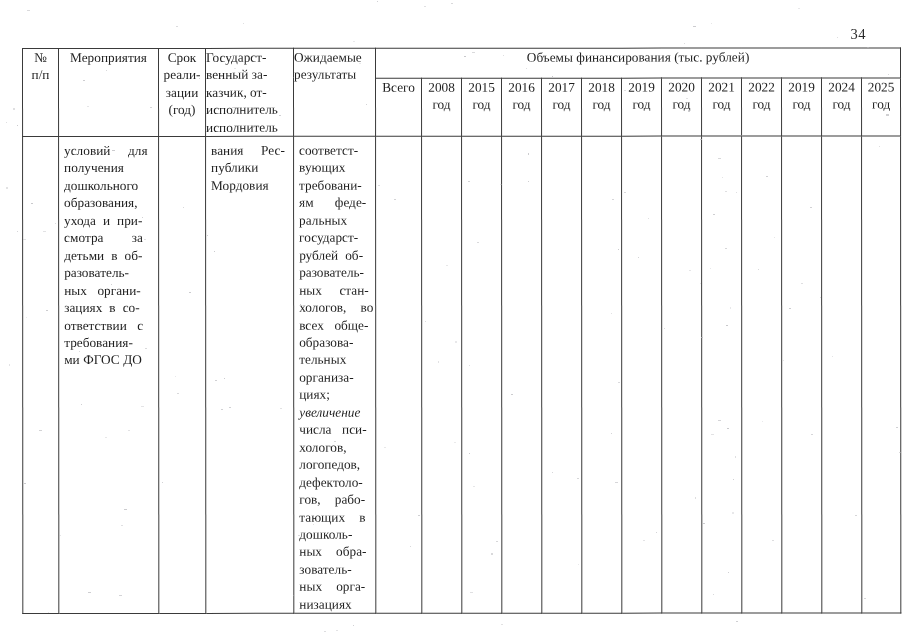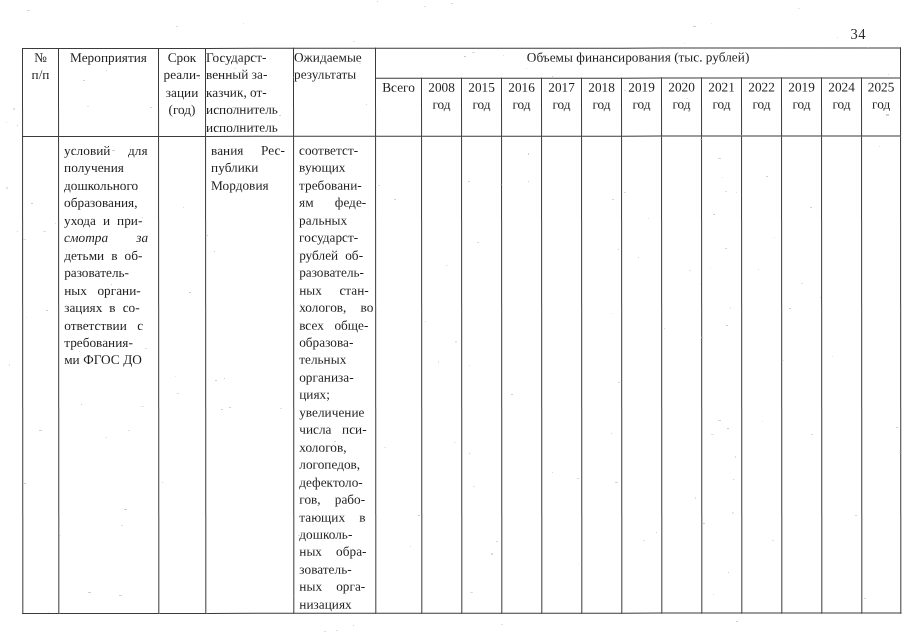--- a/index.html
+++ b/index.html
@@ -223,21 +223,21 @@
     <tbody>
       <tr>
         <td class="body-cell empty-cell"></td>
         <td class="body-cell">
           <div class="justify-text">
               <div style="white-space: pre;">условий     для</div>
               <div style="white-space: pre;">получения</div>
               <div style="white-space: pre;">дошкольного</div>
               <div style="white-space: pre;">образования,</div>
               <div style="white-space: pre;">ухода  и  при-</div>
-              <div style="white-space: pre; font-style: italic;">смотра        за</div>
+              <div style="white-space: pre;">смотра        за</div>
               <div style="white-space: pre;">детьми  в  об-</div>
               <div style="white-space: pre;">разователь-</div>
               <div style="white-space: pre;">ных   органи-</div>
               <div style="white-space: pre;">зациях  в  со-</div>
               <div style="white-space: pre;">ответствии   с</div>
               <div style="white-space: pre;">требования-</div>
               <div style="white-space: pre;">ми ФГОС ДО</div>
             </div>
         </td>
         <td class="body-cell empty-cell"></td>
@@ -258,21 +258,21 @@
               <div style="white-space: pre;">государст-</div>
               <div style="white-space: pre;">рублей  об-</div>
               <div style="white-space: pre;">разователь-</div>
               <div style="white-space: pre;">ных     стан-</div>
               <div style="white-space: pre;">хологов,    во</div>
               <div style="white-space: pre;">всех   обще-</div>
               <div style="white-space: pre;">образова-</div>
               <div style="white-space: pre;">тельных</div>
               <div style="white-space: pre;">организа-</div>
               <div style="white-space: pre;">циях;</div>
-              <div style="white-space: pre;">увеличение</div>
+              <div style="white-space: pre; font-style: italic;">увеличение</div>
               <div style="white-space: pre;">числа   пси-</div>
               <div style="white-space: pre;">хологов,</div>
               <div style="white-space: pre;">логопедов,</div>
               <div style="white-space: pre;">дефектоло-</div>
               <div style="white-space: pre;">гов,    рабо-</div>
               <div style="white-space: pre;">тающих    в</div>
               <div style="white-space: pre; font-family: Liberation Serif, serif;">дошколь-</div>
               <div style="white-space: pre;">ных    обра-</div>
               <div style="white-space: pre;">зователь-</div>
               <div style="white-space: pre;">ных    орга-</div>

